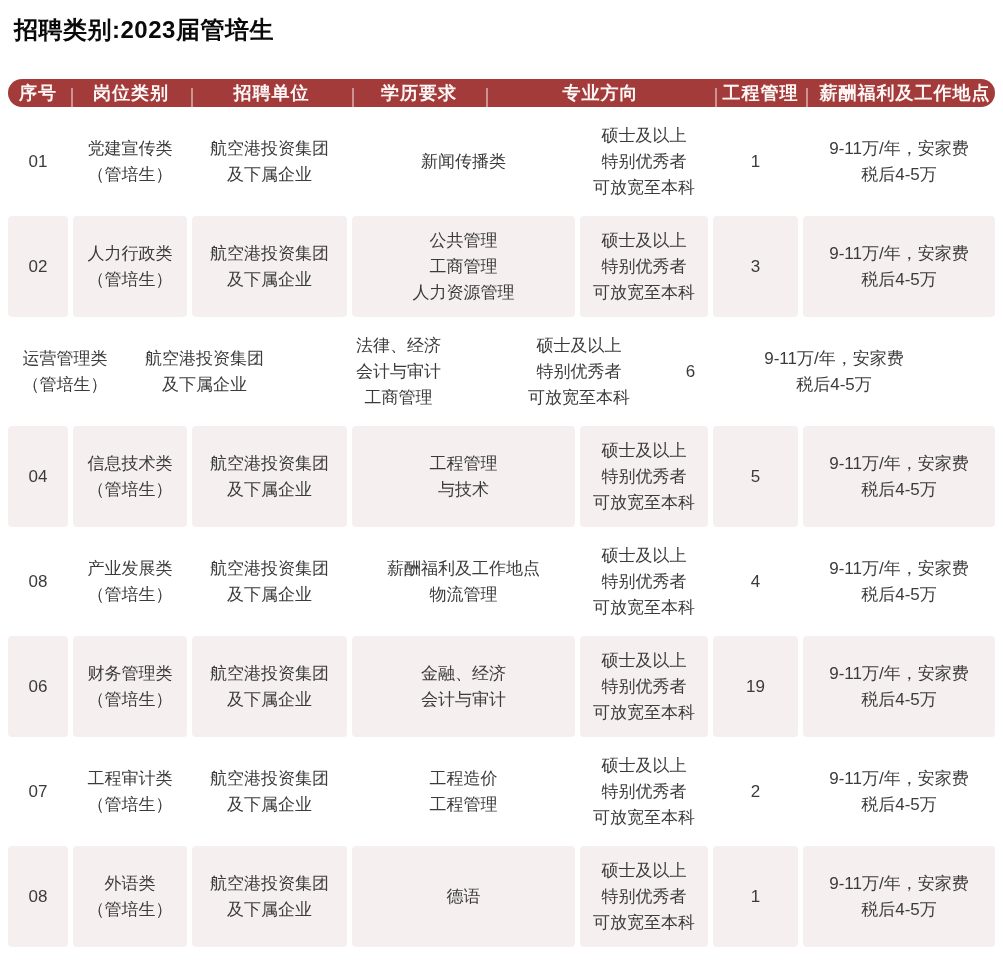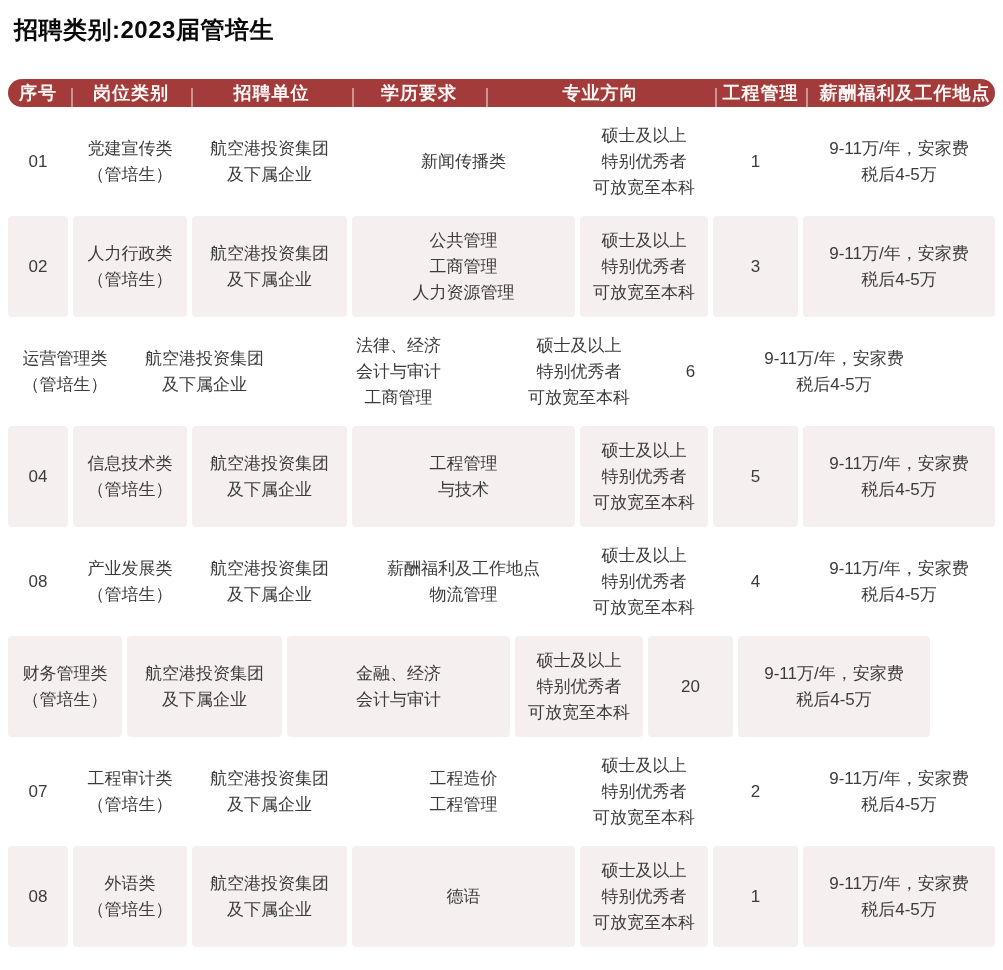--- a/index.html
+++ b/index.html
@@ -176,30 +176,31 @@
     <div class="cell c4">薪酬福利及工作地点
 物流管理</div>
     <div class="cell c5">硕士及以上
 特别优秀者
 可放宽至本科</div>
     <div class="cell c6">4</div>
     <div class="cell c7">9-11万/年，安家费
 税后4-5万</div>
   </div>
         <div class="table-row alt">
+    <div class="cell c1">06</div>
     <div class="cell c2">财务管理类
 （管培生）</div>
     <div class="cell c3">航空港投资集团
 及下属企业</div>
     <div class="cell c4">金融、经济
 会计与审计</div>
     <div class="cell c5">硕士及以上
 特别优秀者
 可放宽至本科</div>
-    <div class="cell c6">20</div>
+    <div class="cell c6">19</div>
     <div class="cell c7">9-11万/年，安家费
 税后4-5万</div>
   </div>
         <div class="table-row">
     <div class="cell c1">07</div>
     <div class="cell c2">工程审计类
 （管培生）</div>
     <div class="cell c3">航空港投资集团
 及下属企业</div>
     <div class="cell c4">工程造价

